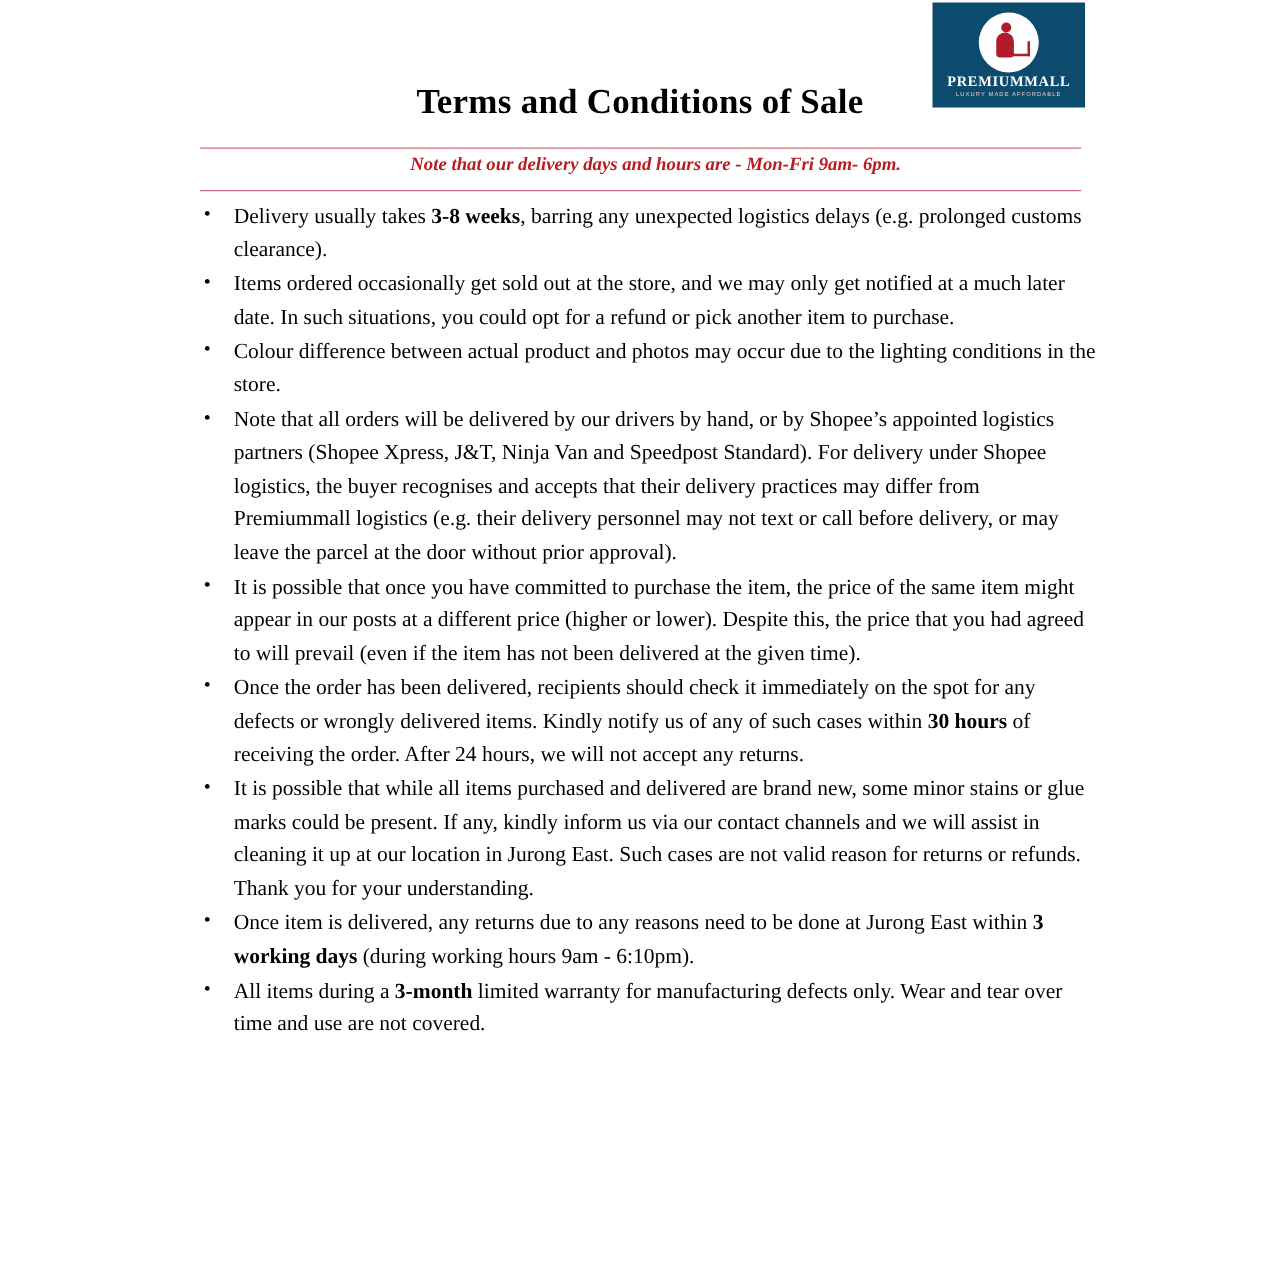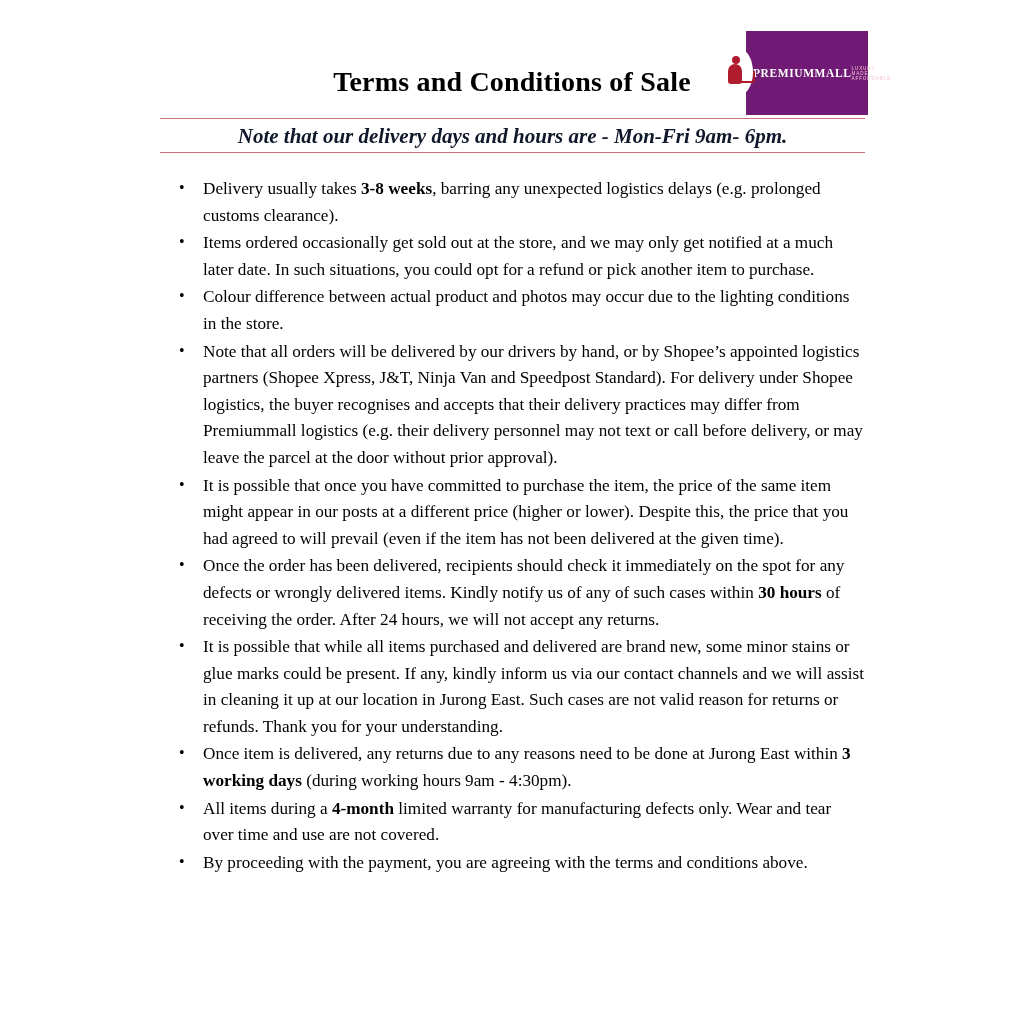--- a/index.html
+++ b/index.html
@@ -17,26 +17,25 @@
     overflow: hidden;
   }
 
   
   .logo {
     position: absolute;
     top: 2px;
     right: 156px;
     width: 122px;
     height: 84px;
-    background: #701a75;
+    background: #0c4a6e;
     display: flex;
     align-items: center;
     justify-content: center;
-    flex-direction: row;
-    margin-top: 29px;
+    flex-direction: column;
   }
   .logo-circle {
     width: 48px;
     height: 48px;
     border-radius: 50%;
     background: #ffffff;
     display: flex;
     align-items: center;
     justify-content: center;
     margin-bottom: 2px;
@@ -109,40 +108,40 @@
     width: 705px;
     height: 1px;
     background: #c9707e;
   }
   .rule-top { top: 118px; }
   .rule-bottom { top: 152px; }
 
   .notice {
     position: absolute;
     top: 124px;
-    left: 160px;
+    left: 172px;
     width: 705px;
     text-align: center;
-    color: #0f172a;
+    color: #b91c1c;
     font-style: italic;
     font-weight: bold;
-    font-size: 21px;
+    font-size: 15px;
     font-family: "Liberation Serif", serif;
   }
 
   
   .content {
     position: absolute;
     top: 160px;
     left: 150px;
     width: 730px;
   }
   ul.bullets {
     list-style: none;
-    margin: 16px;
+    margin: 0;
     padding: 0;
   }
   ul.bullets > li {
     position: relative;
     padding-left: 37px;
     font-size: 17.2px;
     line-height: 26.6px;
     margin: 0 0 1px 0;
     text-align: left;
   }
@@ -180,19 +179,18 @@
 
   <div class="content">
     <ul class="bullets" id="terms-list">
         <li><span>Delivery usually takes </span><span class="b">3-8 weeks</span><span>, barring any unexpected logistics delays (e.g. prolonged customs clearance).</span></li>
         <li><span>Items ordered occasionally get sold out at the store, and we may only get notified at a much later date. In such situations, you could opt for a refund or pick another item to purchase.</span></li>
         <li><span>Colour difference between actual product and photos may occur due to the lighting conditions in the store.</span></li>
         <li><span>Note that all orders will be delivered by our drivers by hand, or by Shopee’s appointed logistics partners (Shopee Xpress, J&amp;T, Ninja Van and Speedpost Standard). For delivery under Shopee logistics, the buyer recognises and accepts that their delivery practices may differ from Premiummall logistics (e.g. their delivery personnel may not text or call before delivery, or may leave the parcel at the door without prior approval).</span></li>
         <li><span>It is possible that once you have committed to purchase the item, the price of the same item might appear in our posts at a different price (higher or lower). Despite this, the price that you had agreed to will prevail (even if the item has not been delivered at the given time).</span></li>
         <li><span>Once the order has been delivered, recipients should check it immediately on the spot for any defects or wrongly delivered items. Kindly notify us of any of such cases within </span><span class="b">30 hours</span><span> of receiving the order. After 24 hours, we will not accept any returns.</span></li>
         <li><span>It is possible that while all items purchased and delivered are brand new, some minor stains or glue marks could be present. If any, kindly inform us via our contact channels and we will assist in cleaning it up at our location in Jurong East. Such cases are not valid reason for returns or refunds. Thank you for your understanding.</span></li>
-        <li><span>Once item is delivered, any returns due to any reasons need to be done at Jurong East within </span><span class="b">3 working days</span><span> (during working hours 9am - 4:30pm).</span></li>
-        <li><span>All items during a </span><span class="b">4-month</span><span> limited warranty for manufacturing defects only. Wear and tear over time and use are not covered.</span></li>
-        <li><span>By proceeding with the payment, you are agreeing with the terms and conditions above.</span></li>
+        <li><span>Once item is delivered, any returns due to any reasons need to be done at Jurong East within </span><span class="b">3 working days</span><span> (during working hours 9am - 6:10pm).</span></li>
+        <li><span>All items during a </span><span class="b">3-month</span><span> limited warranty for manufacturing defects only. Wear and tear over time and use are not covered.</span></li>
       </ul>
   </div>
 
 </div>
 
 </body></html>

